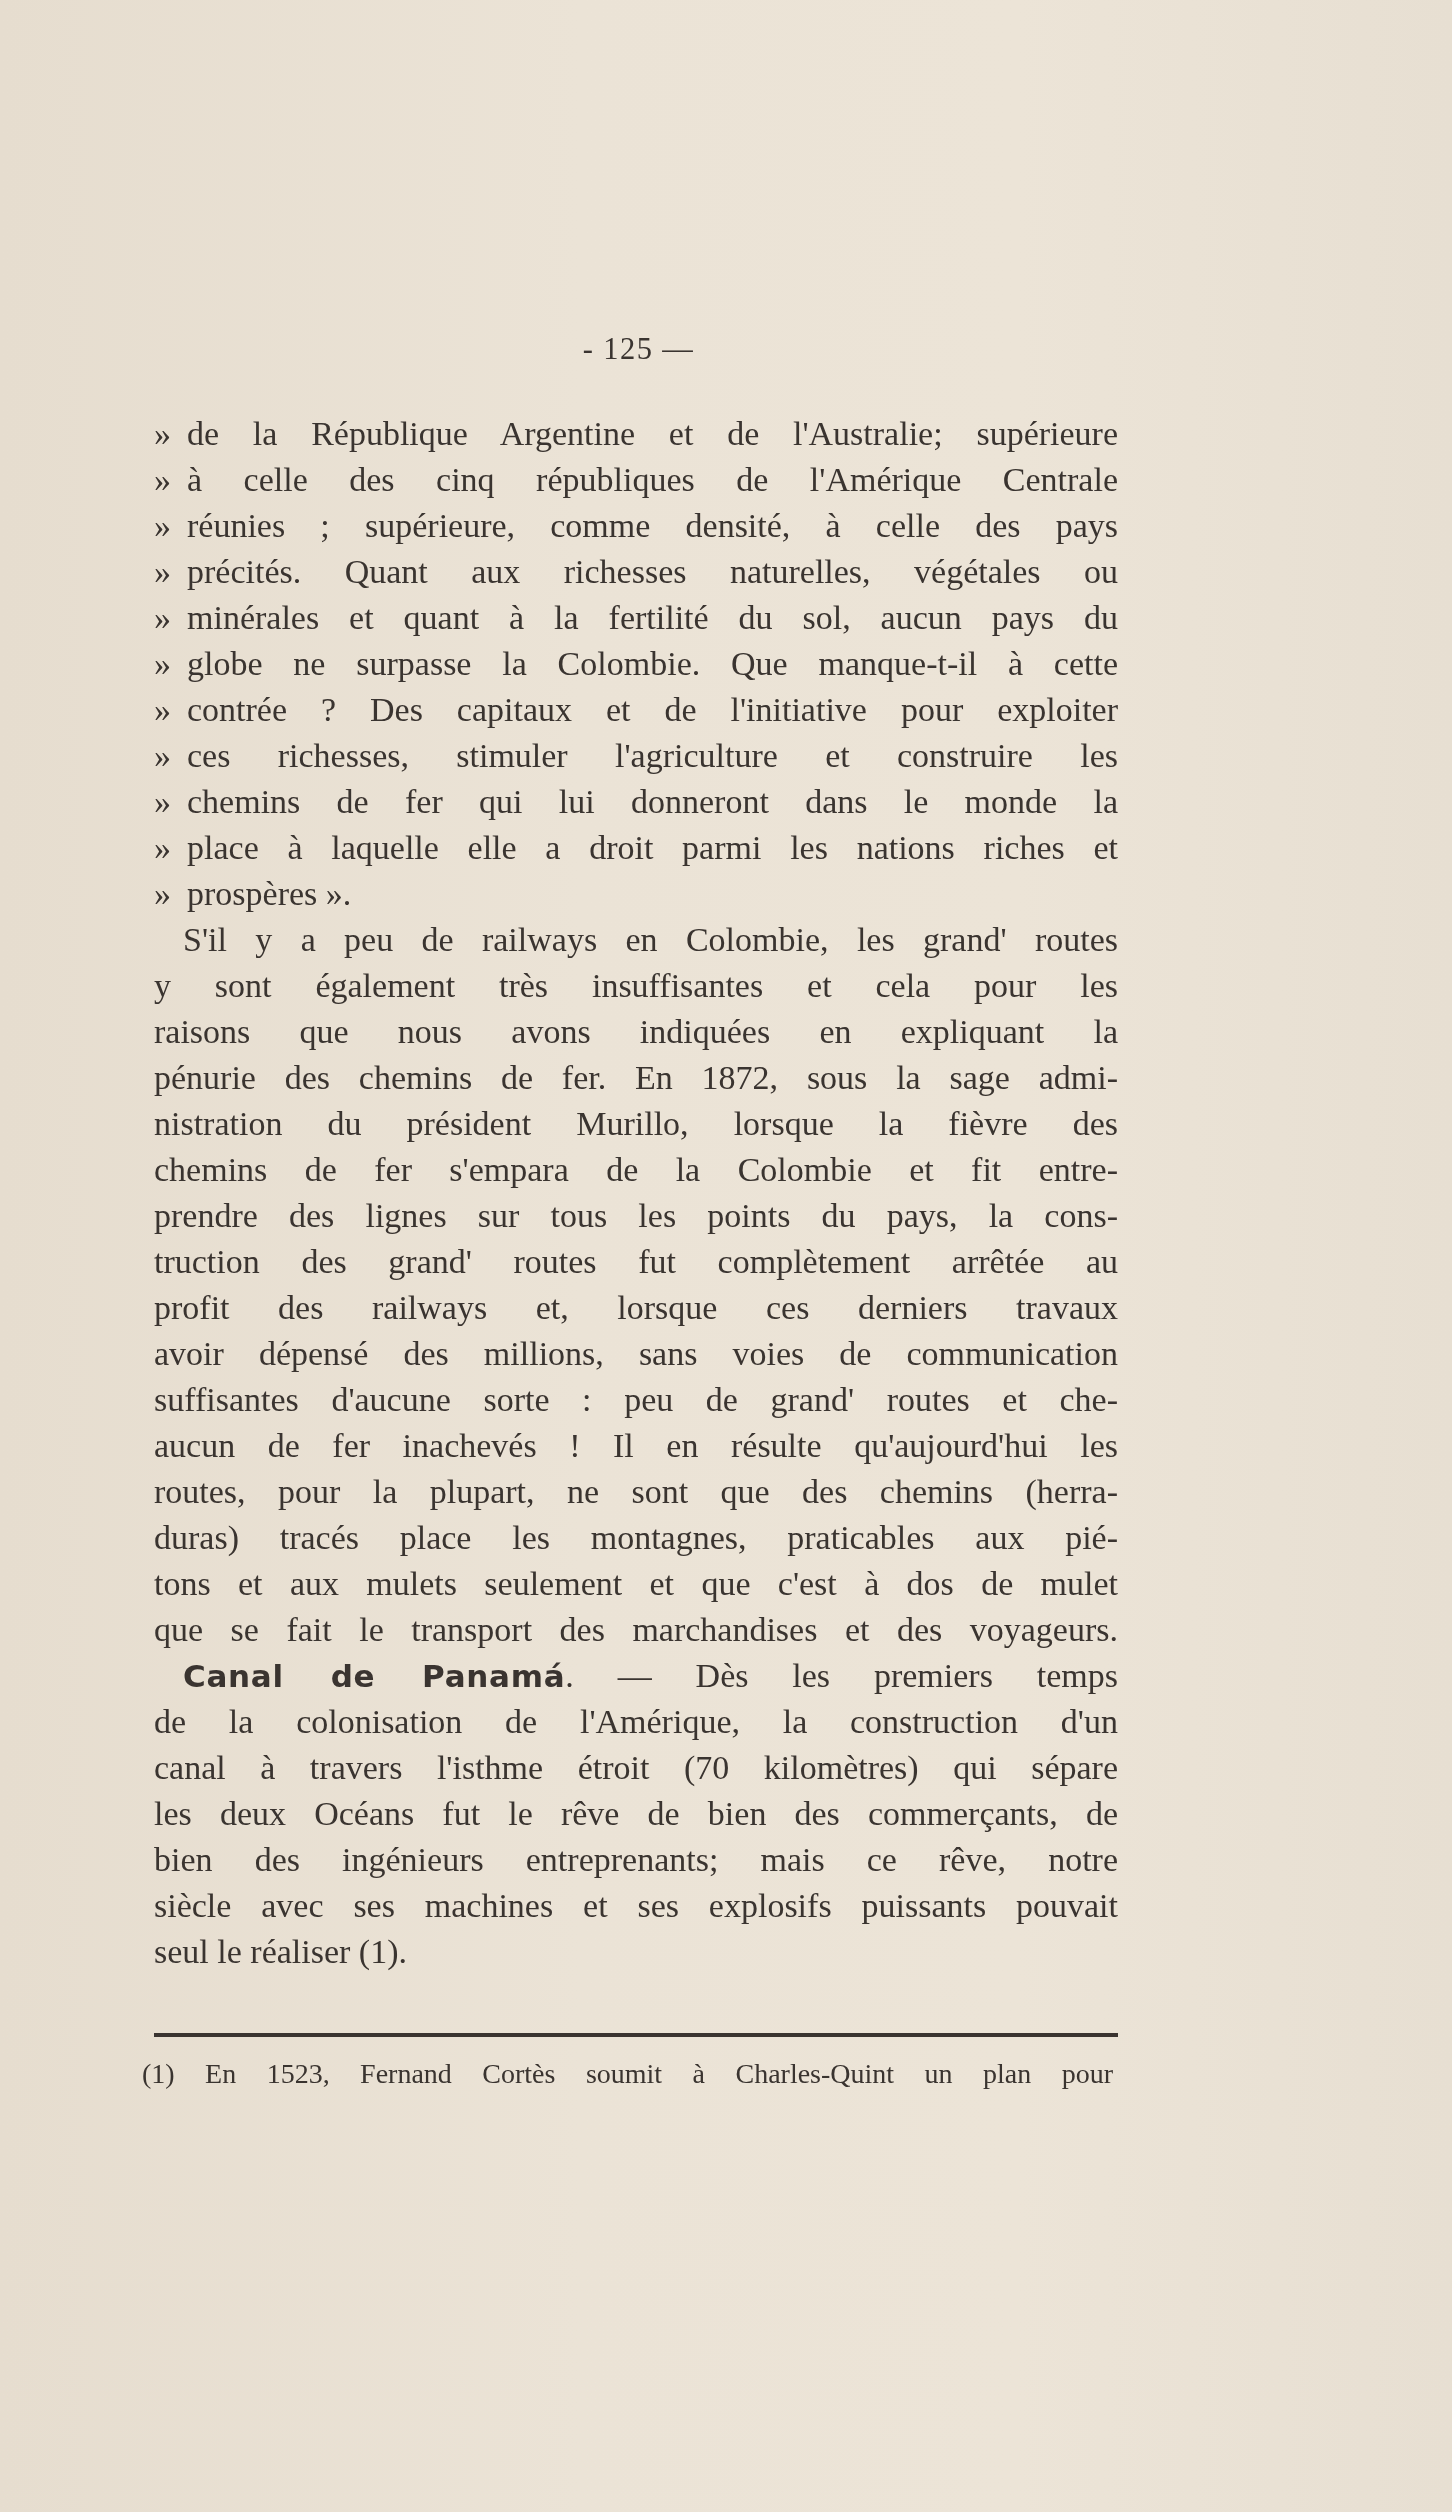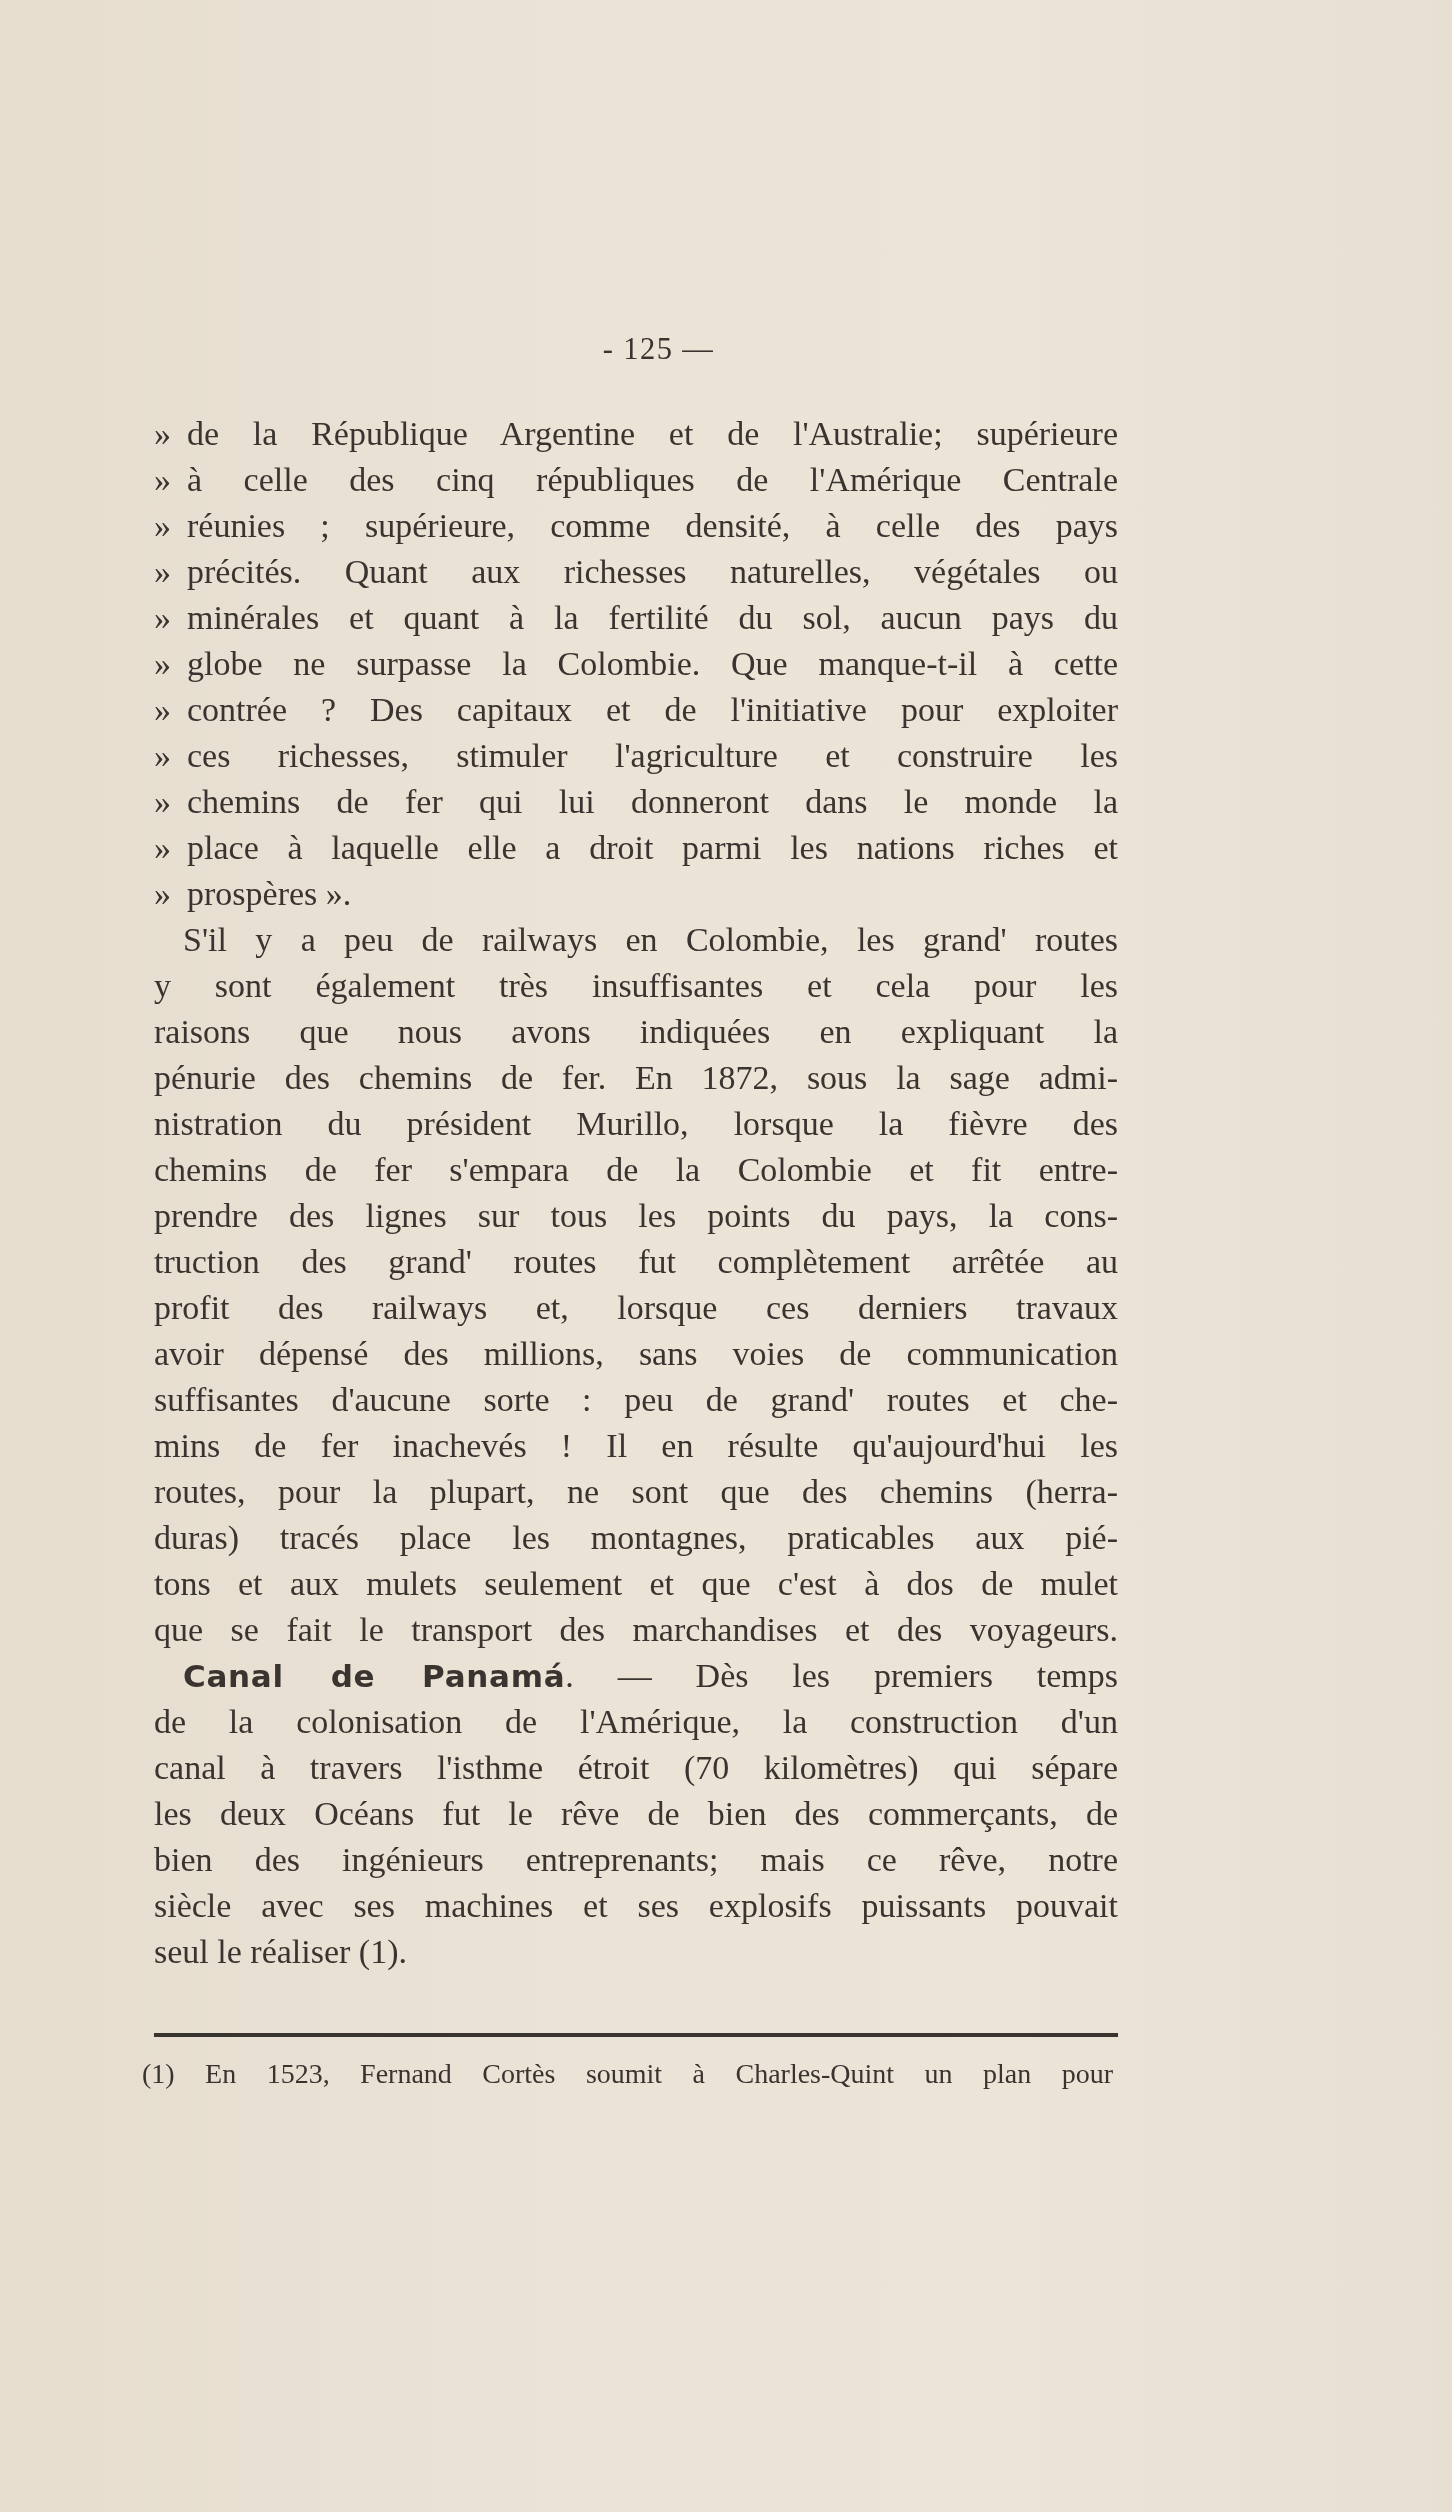--- a/index.html
+++ b/index.html
@@ -11,21 +11,20 @@
     color: #3a3430;
   }
   .page {
     position: absolute; left: 0; top: 0; width: 1452px; height: 2512px;
     background: linear-gradient(90deg, #e6ddcf 0%, #ebe3d6 40%, #ece4d7 70%, #e7dfd2 100%);
   }
   .page-number {
     position: absolute; top: 332px; left: 0; width: 1277px;
     text-align: center; font-size: 30.5px; letter-spacing: 1.4px;
     font-family: "Liberation Serif", serif;
-    margin-left: 20px;
   }
   .body-text {
     position: absolute; left: 154px; top: 411px; width: 964px;
   }
   .line {
     height: 46px; line-height: 46px;
     font-size: 34px; white-space: nowrap;
     text-align: justify; text-align-last: justify;
     font-family: "Liberation Serif", serif;
   }
@@ -71,21 +70,21 @@
     <div class="line">y sont également très insuffisantes et cela pour les</div>
     <div class="line">raisons que nous avons indiquées en expliquant la</div>
     <div class="line">pénurie des chemins de fer. En 1872, sous la sage admi-</div>
     <div class="line">nistration du président Murillo, lorsque la fièvre des</div>
     <div class="line">chemins de fer s'empara de la Colombie et fit entre-</div>
     <div class="line">prendre des lignes sur tous les points du pays, la cons-</div>
     <div class="line">truction des grand' routes fut complètement arrêtée au</div>
     <div class="line">profit des railways et, lorsque ces derniers travaux</div>
     <div class="line">avoir dépensé des millions, sans voies de communication</div>
     <div class="line">suffisantes d'aucune sorte : peu de grand' routes et che-</div>
-    <div class="line">mins de fer inachevés ! Il en résulte qu'aujourd'hui les</div>
+    <div class="line">aucun de fer inachevés ! Il en résulte qu'aujourd'hui les</div>
     <div class="line">routes, pour la plupart, ne sont que des chemins (herra-</div>
     <div class="line">duras) tracés place les montagnes, praticables aux pié-</div>
     <div class="line">tons et aux mulets seulement et que c'est à dos de mulet</div>
     <div class="line">que se fait le transport des marchandises et des voyageurs.</div>
 
     <div class="line indent"><span class="heading">Canal de Panamá</span><span>. — Dès les premiers temps</span></div>
     <div class="line">de la colonisation de l'Amérique, la construction d'un</div>
     <div class="line">canal à travers l'isthme étroit (70 kilomètres) qui sépare</div>
     <div class="line">les deux Océans fut le rêve de bien des commerçants, de</div>
     <div class="line">bien des ingénieurs entreprenants; mais ce rêve, notre</div>

